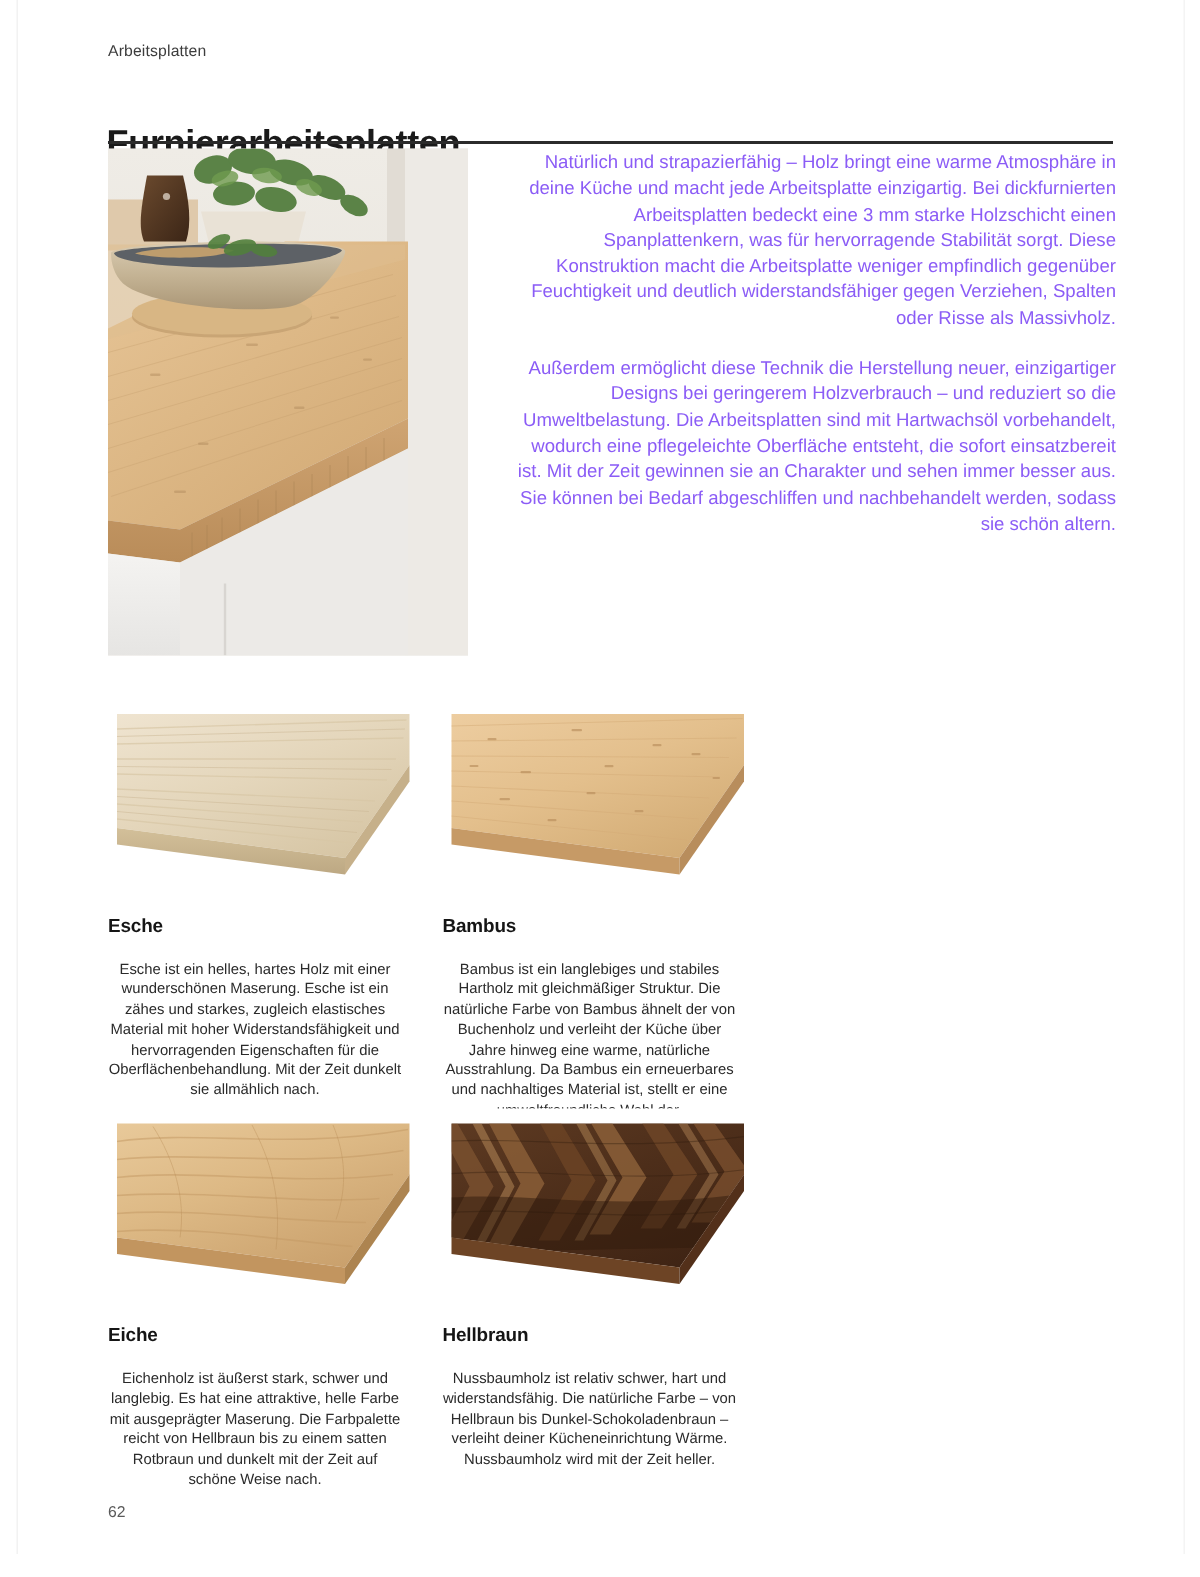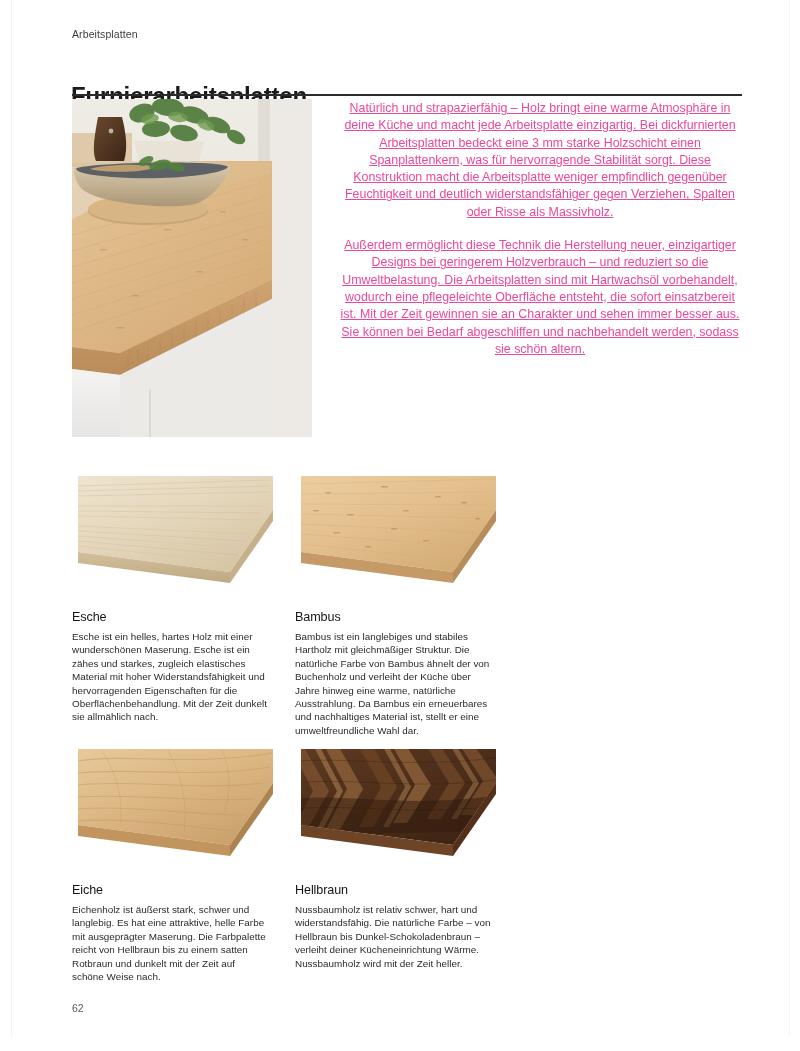--- a/index.html
+++ b/index.html
@@ -76,23 +76,22 @@
   .intro {
     position: absolute;
     left: 336px;
     top: 100px;
     width: 408px;
   }
   .intro p {
     margin: 0;
     font-size: 12.4px;
     line-height: 17.3px;
-    color: #ec4899;
-    text-align: center;
-    text-decoration: underline;
+    color: #8b5cf6;
+    text-align: right;
   }
   .intro p + p { margin-top: 16px; }
 
   
   .swatch-card { position: absolute; }
   .swatch-card.col-left  { left: 72px; }
   .swatch-card.col-right { left: 295px; }
   .swatch-card.row-top    { top: 466px; }
   .swatch-card.row-bottom { top: 739px; }
 
@@ -100,30 +99,31 @@
     width: 207px;
     height: 125px;
     background: #ffffff;
     overflow: hidden;
   }
   .swatch-img svg { display:block; width:100%; height:100%; }
 
   .swatch-title {
     margin-top: 19px;
     font-size: 12.6px;
-    font-weight: normal;
+    font-weight: bold;
     color: #151515;
     letter-spacing: -0.1px;
   }
   .swatch-desc {
-    margin-top: 6px;
+    margin-top: 16px;
     width: 196px;
     font-size: 9.9px;
     line-height: 13.4px;
     color: #2a2a2a;
+    text-align: center;
   }
 
   .page-number {
     position: absolute;
     left: 72px;
     top: 1002px;
     font-size: 10.5px;
     color: #5a5a5a;
   }
 </style>

